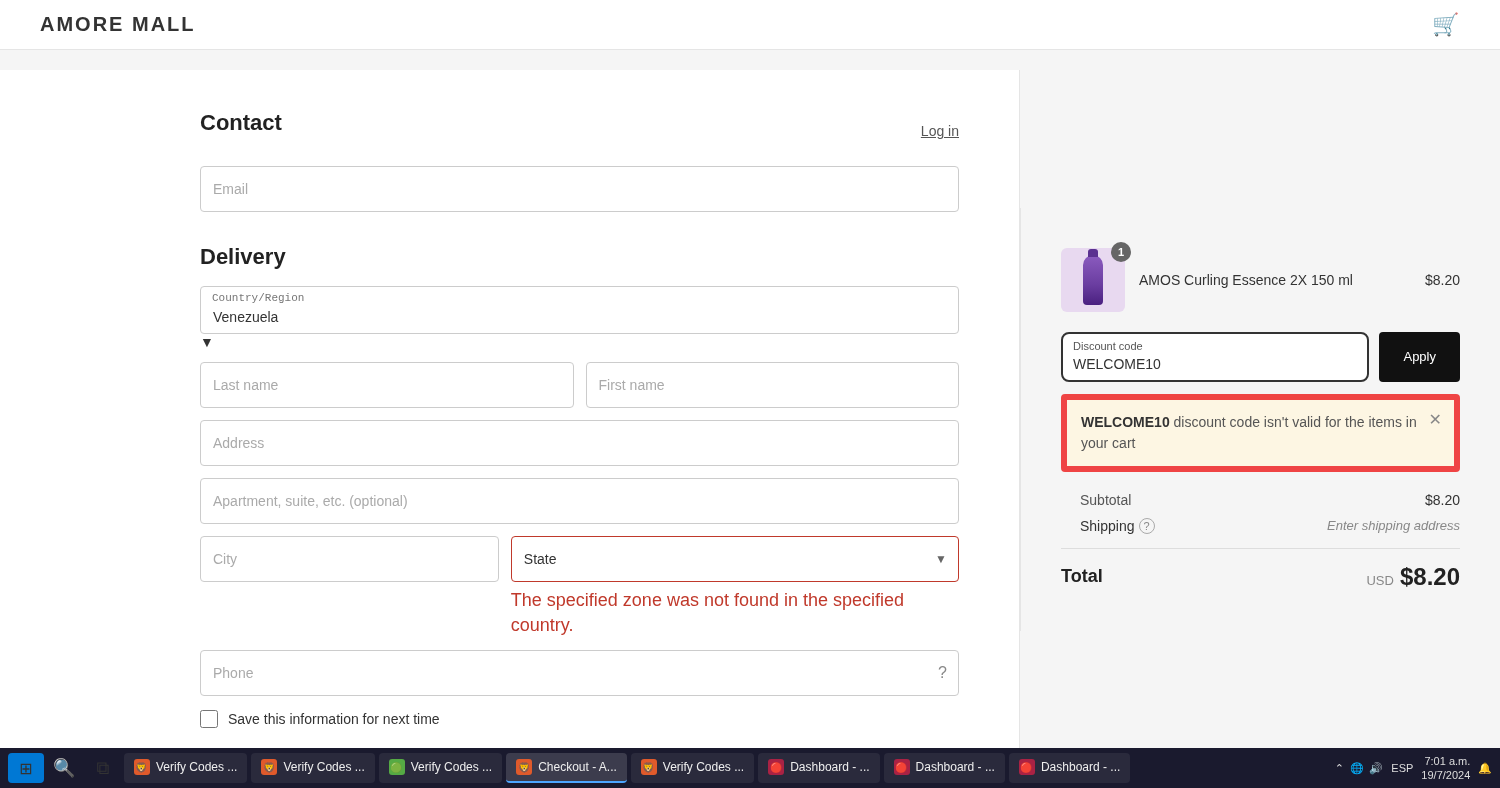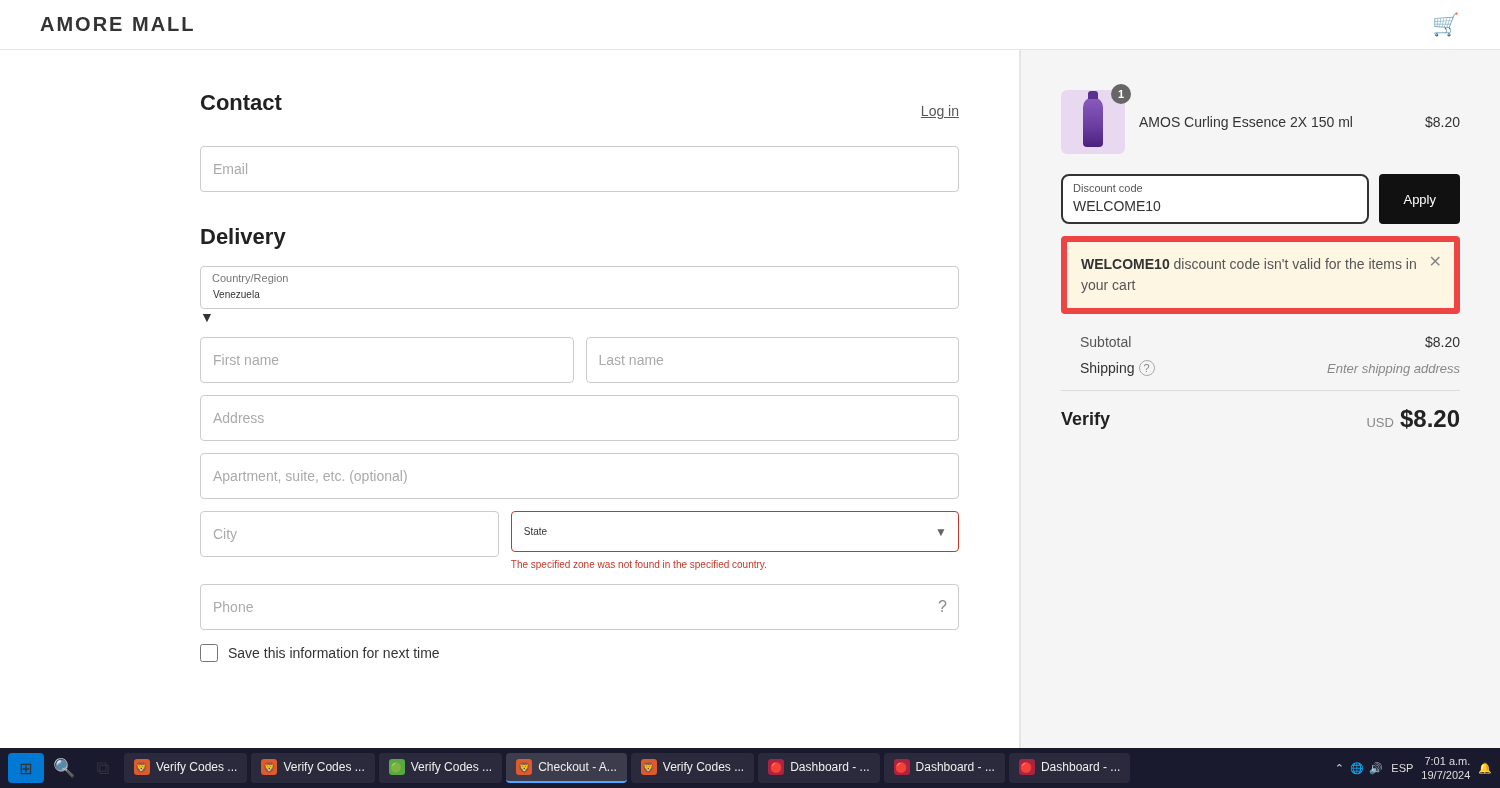--- a/index.html
+++ b/index.html
@@ -28,20 +28,21 @@
     }
     .header-cart-icon {
       font-size: 22px;
       cursor: pointer;
     }
 
     
     .main-layout {
       display: flex;
       min-height: calc(100vh - 50px);
+      align-items: center;
     }
 
     
     .left-panel {
       flex: 1;
       background: #fff;
       padding: 40px 60px 40px 200px;
       border-right: 1px solid #e5e5e5;
       overflow-y: auto;
     }
@@ -118,21 +119,21 @@
     
     .select-wrapper {
       position: relative;
       width: 100%;
     }
     .select-field {
       width: 100%;
       border: 1px solid #ccc;
       border-radius: 4px;
       padding: 14px 56px 14px 12px;
-      font-size: 10px;
+      font-size: 14px;
       color: #333;
       background: #fff;
       appearance: none;
       outline: none;
       cursor: pointer;
     }
     .select-field.error-border {
       border-color: #c0392b;
     }
     .select-wrapper .chevron {
@@ -166,21 +167,21 @@
       gap: 12px;
       margin-top: 12px;
       align-items: flex-start;
     }
     .city-input { flex: 1; }
     .postal-input { flex: 1.3; }
     .state-wrapper { flex: 1.5; }
 
     .error-message {
       color: #c0392b;
-      font-size: 10px;
+      font-size: 18px;
       margin-top: 6px;
       line-height: 1.4;
     }
 
     
     .phone-row {
       margin-top: 12px;
       position: relative;
     }
     .phone-help-icon {
@@ -496,20 +497,21 @@
     }
 
     
     .country-region-label {
       font-size: 11px;
       color: #777;
       position: absolute;
       top: 6px;
       left: 12px;
       pointer-events: none;
+      font-family: Liberation Mono, monospace;
     }
     .country-select-wrapper {
       position: relative;
     }
     .country-select-wrapper .select-field {
       padding-top: 22px;
       padding-bottom: 8px;
     }
   </style>
 </head>
@@ -539,22 +541,22 @@
 
       <div class="country-select-wrapper">
         <span class="country-region-label">Country/Region</span>
         <select class="select-field">
           <option>Venezuela</option>
         </select>
         <span class="chevron">▼</span>
       </div>
 
       <div class="name-row">
+        <input class="input-field" type="text" placeholder="Last name" style="">
         <input class="input-field" type="text" placeholder="First name" style="">
-        <input class="input-field" type="text" placeholder="Last name" style="">
       </div>
 
       <div class="field-group">
         <input class="input-field" type="text" placeholder="Address" style="">
       </div>
 
       <div class="field-group">
         <input class="input-field" type="text" placeholder="Apartment, suite, etc. (optional)" style="">
       </div>
 
@@ -623,21 +625,21 @@
       <span class="summary-shipping-label">
         <span>Shipping</span>
         <span class="shipping-help">?</span>
       </span>
       <span class="summary-shipping-value">Enter shipping address</span>
     </div>
 
     <hr class="divider">
 
     <div class="total-row">
-      <span class="total-label">Verify</span>
+      <span class="total-label">Total</span>
       <div class="total-value-group">
         <span class="total-currency">USD</span>
         <span class="total-amount">$8.20</span>
       </div>
     </div>
 
   </div>
 </div>
 
 <div class="taskbar">

